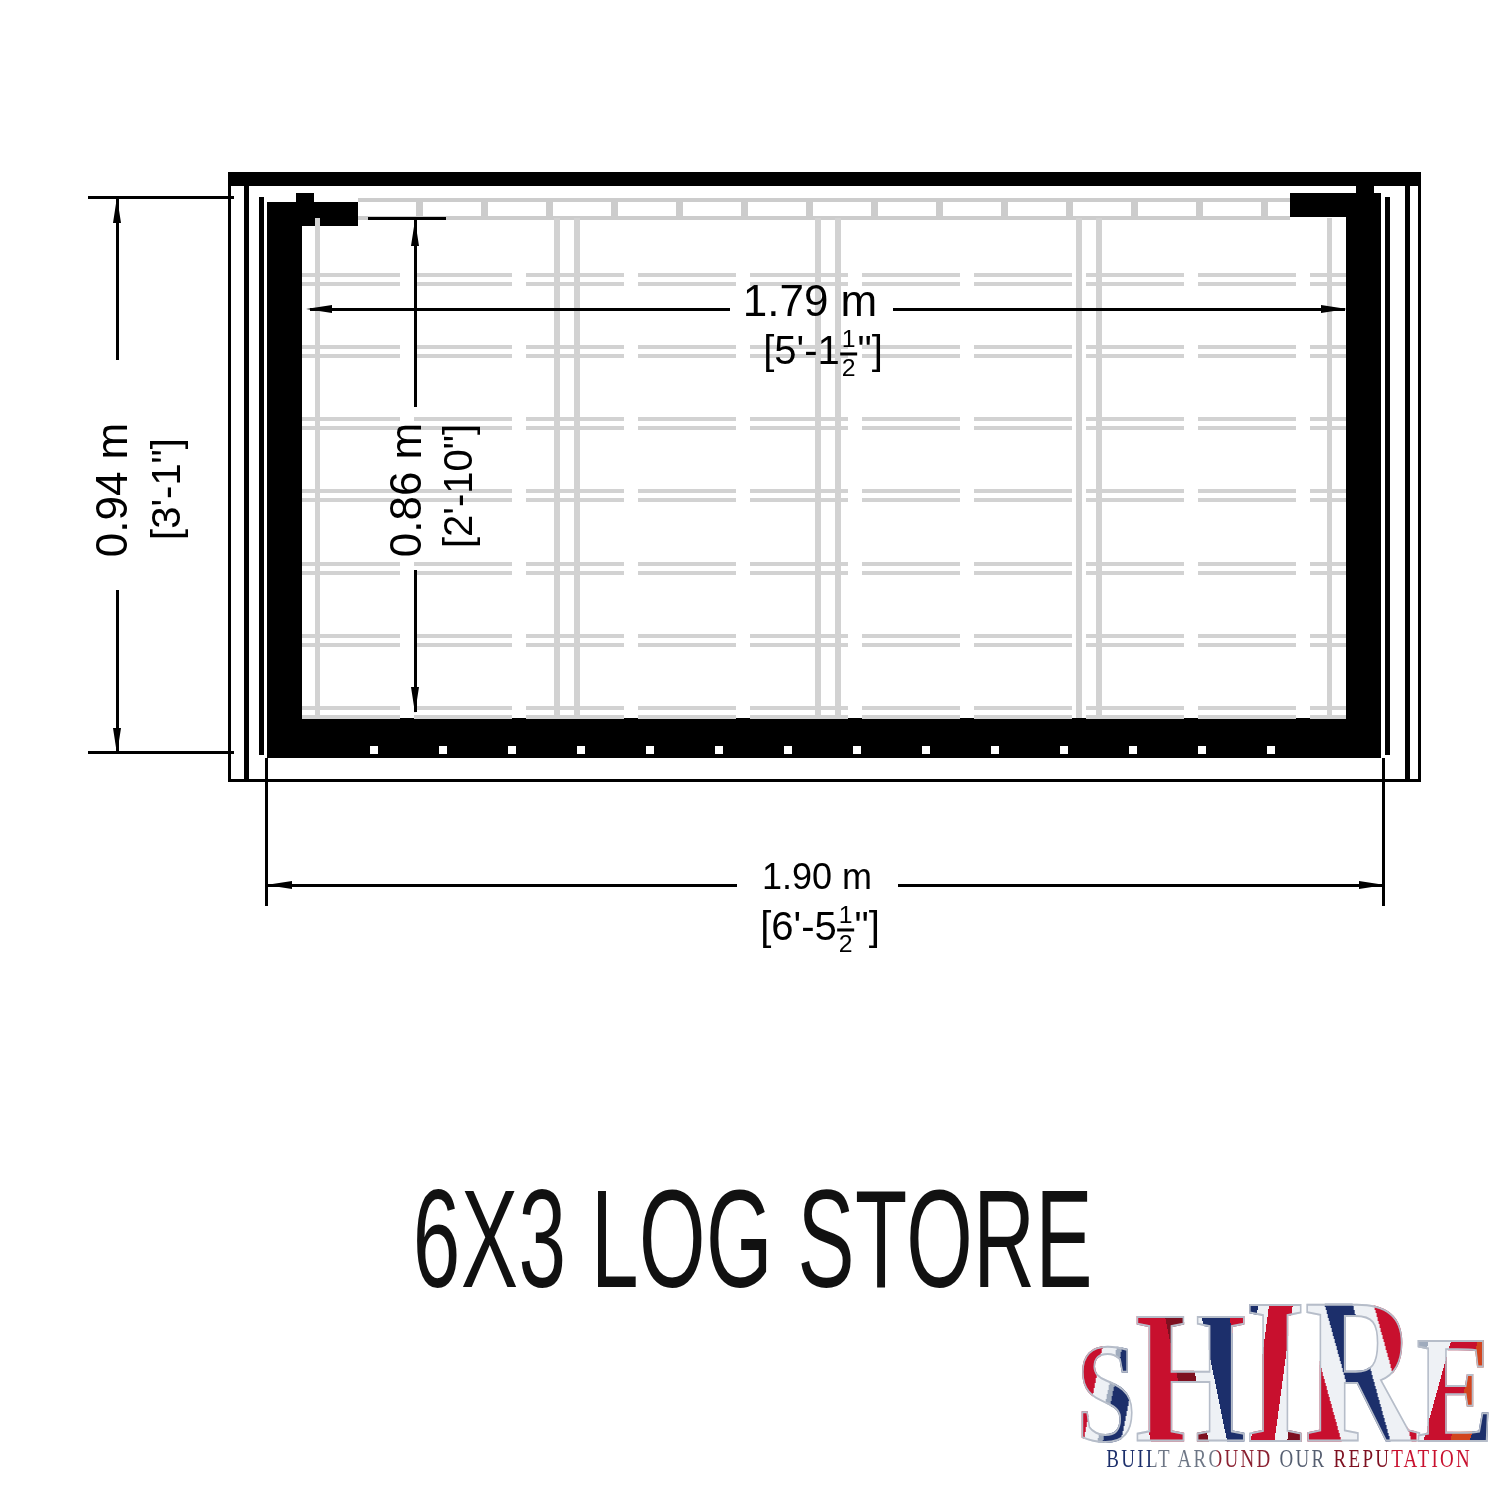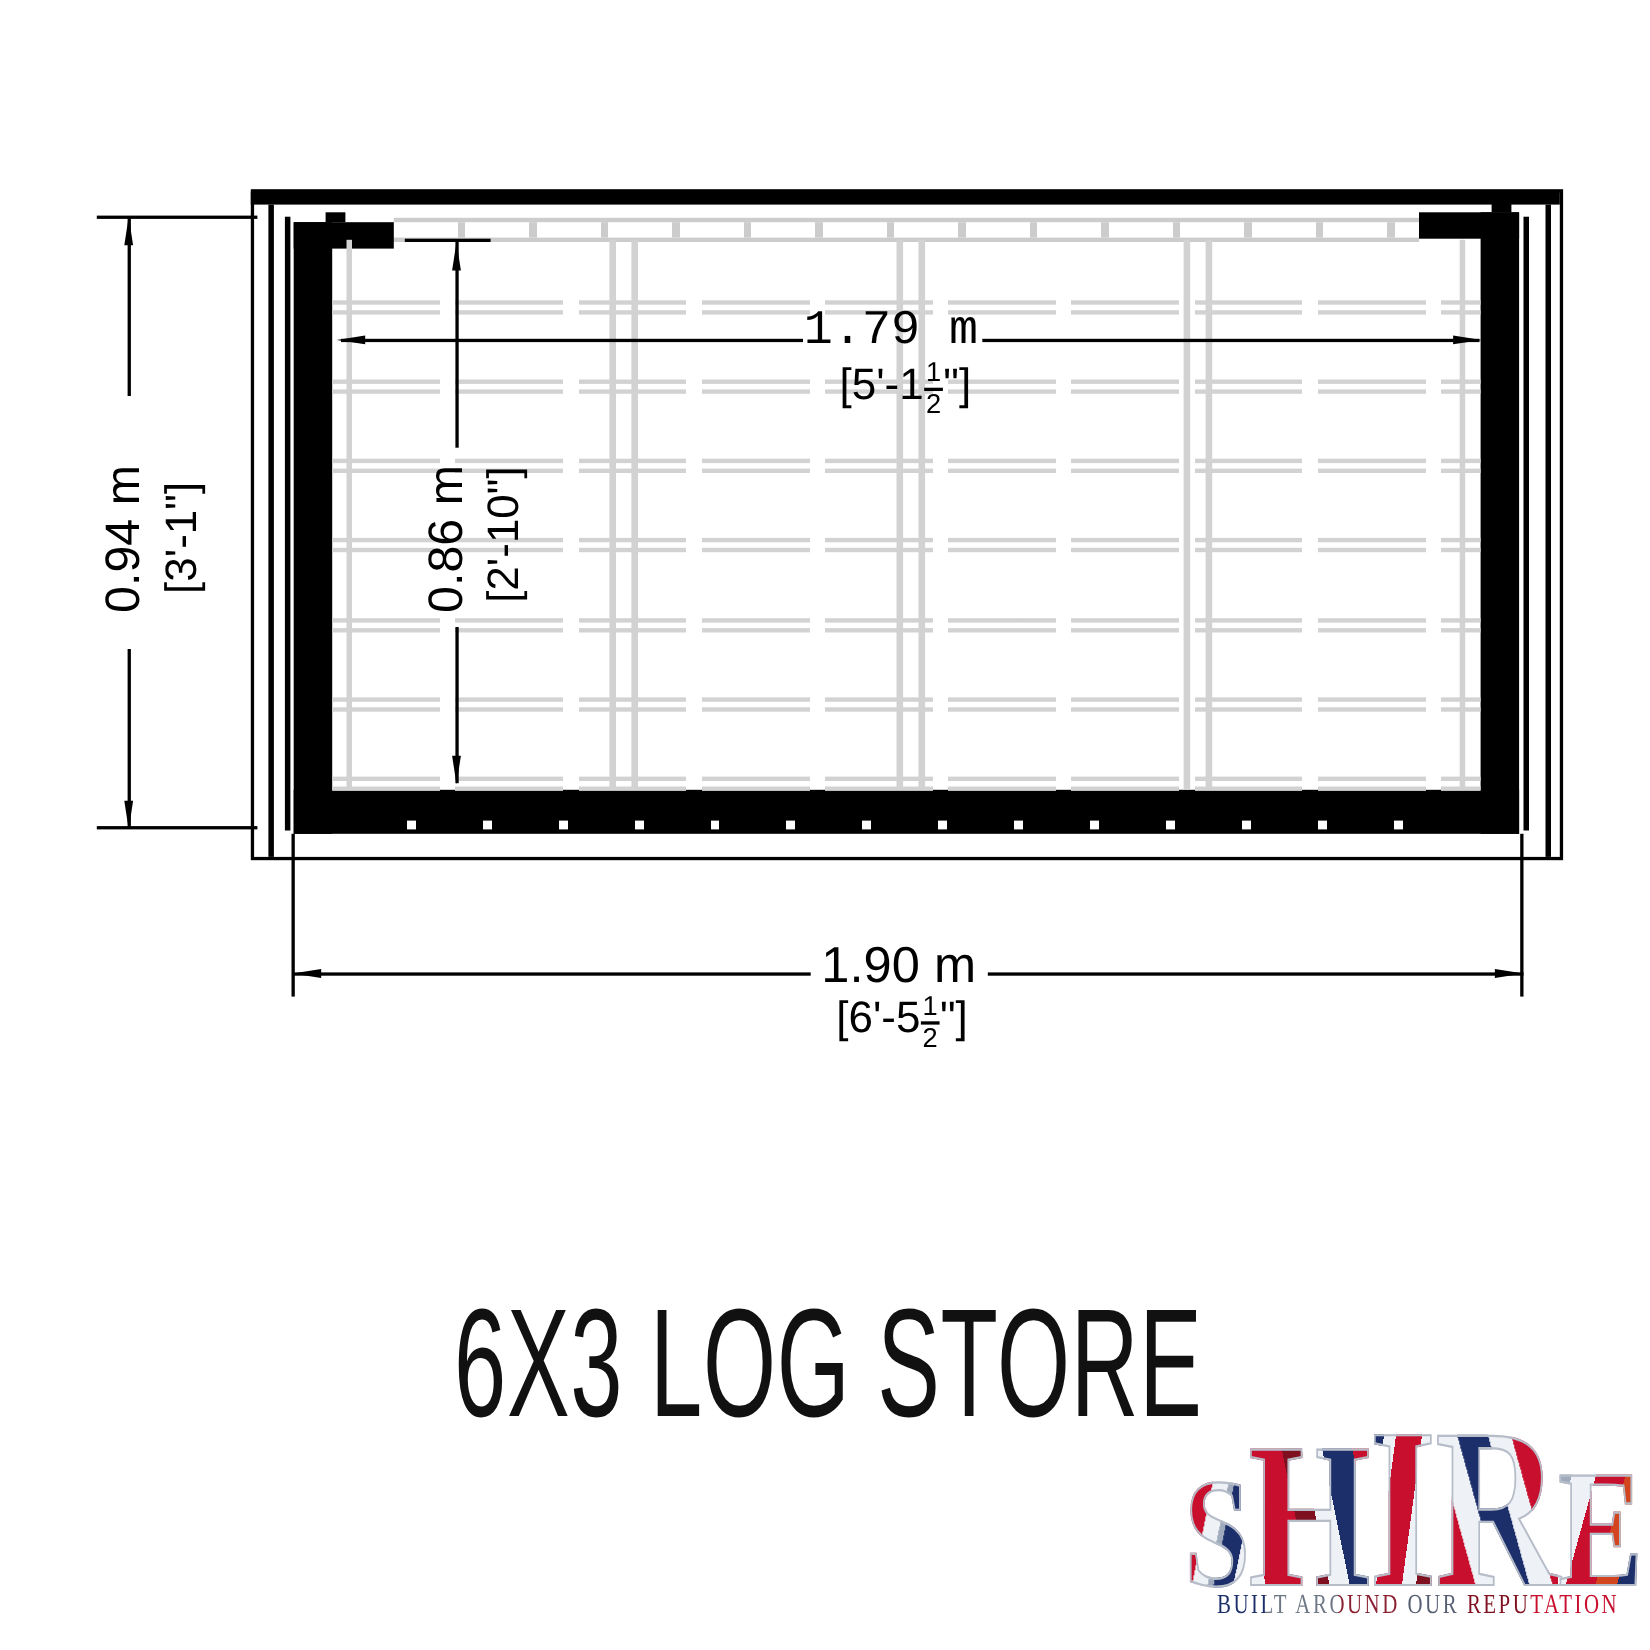--- a/index.html
+++ b/index.html
@@ -130,21 +130,21 @@
     <div class="arr down" style="left:113px;top:728px;"></div>
     <div class="vlabel dim m44" style="left:112px;top:490px;">0.94 m</div>
     <div class="vlabel dim m40" style="left:166px;top:489px;">[3'-1"]</div>
   </div>
 
   <div>
     <div class="blk" style="left:310px;top:308px;width:420px;height:3px;"></div>
     <div class="blk" style="left:893px;top:308px;width:452px;height:3px;"></div>
     <div class="arr left" style="left:306px;top:305px;"></div>
     <div class="arr right" style="left:1321px;top:305px;"></div>
-    <div class="hlabel dim m44" style="left:810px;top:301px;font-family:Liberation Mono, monospace;">1.79 m</div>
+    <div class="hlabel dim m44" style="left:810px;top:301px;">1.79 m</div>
     <div class="hlabel dim m40" style="left:823px;top:354px;">
       <span>[5'-1</span><span class="frac"><span class="fn">1</span><span class="fd">2</span></span><span>"]</span>
     </div>
   </div>
 
   <div>
     <div class="blk" style="left:368px;top:217px;width:78px;height:3px;"></div>
     <div class="blk" style="left:414px;top:220px;width:3px;height:187px;"></div>
     <div class="blk" style="left:414px;top:570px;width:3px;height:142px;"></div>
     <div class="arr up" style="left:411px;top:220px;"></div>
@@ -153,21 +153,21 @@
     <div class="vlabel dim m40" style="left:458px;top:486px;">[2'-10"]</div>
   </div>
 
   <div>
     <div class="blk" style="left:265px;top:758px;width:3px;height:148px;"></div>
     <div class="blk" style="left:1382px;top:758px;width:3px;height:148px;"></div>
     <div class="blk" style="left:267px;top:884px;width:470px;height:3px;"></div>
     <div class="blk" style="left:898px;top:884px;width:487px;height:3px;"></div>
     <div class="arr left" style="left:266px;top:881px;"></div>
     <div class="arr right" style="left:1359px;top:881px;"></div>
-    <div class="hlabel dim" style="left:817px;top:877px;font-size:46px;">1.90 m</div>
+    <div class="hlabel dim" style="left:817px;top:877px;font-size:36px;">1.90 m</div>
     <div class="hlabel dim m40" style="left:820px;top:930px;">
       <span>[6'-5</span><span class="frac"><span class="fn">1</span><span class="fd">2</span></span><span>"]</span>
     </div>
   </div>
 
   <div class="title-label">6X3 LOG STORE</div>
 
   <div class="logo">
     <div class="logo-letters">
       <span class="ll l-s g1">S</span><span class="ll l-h g2">H</span><span class="ll l-i g3">I</span><span class="ll l-r g4">R</span><span class="ll l-e g5">E</span>

